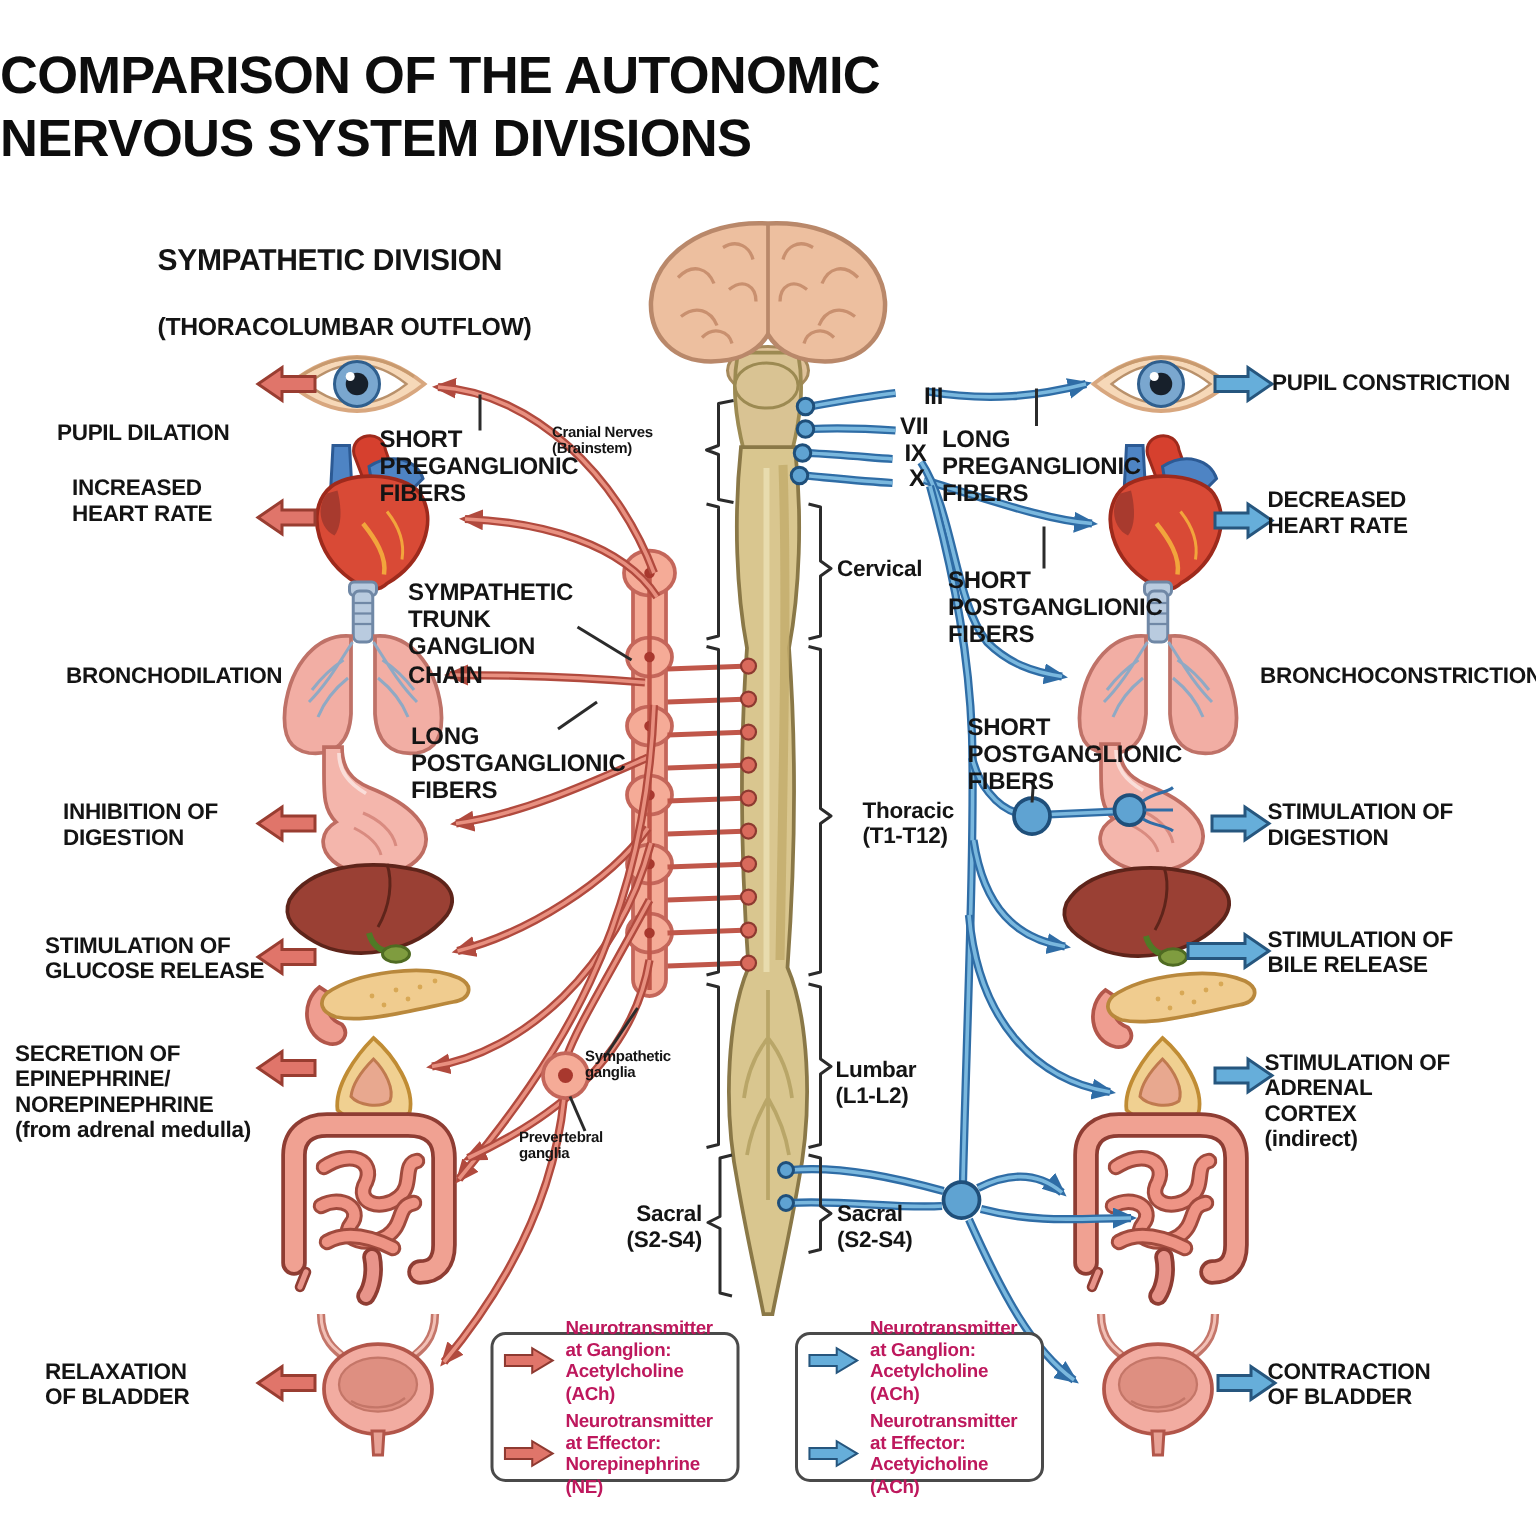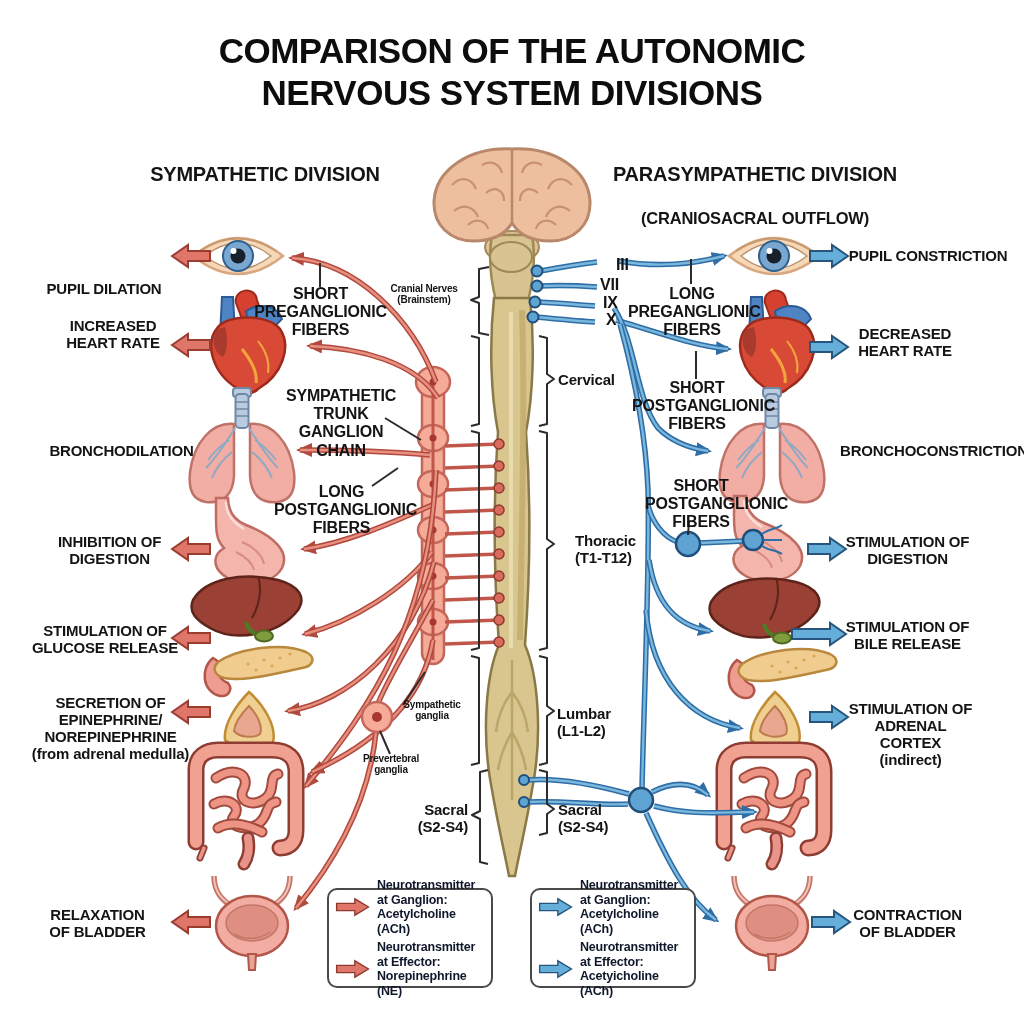--- a/index.html
+++ b/index.html
@@ -1,35 +1,35 @@
 <!DOCTYPE html>
 <html><head>
 <meta charset="utf-8">
 <style>
   html,body{margin:0;padding:0;background:#fff;}
   #canvas{position:relative;width:1024px;height:1024px;background:#fff;overflow:hidden;
           font-family:"Liberation Sans", sans-serif;}
   #art{position:absolute;left:0;top:0;}
   .lbl{position:absolute;font-weight:bold;color:#141414;white-space:pre-line;
-       text-align:center;line-height:1.14;letter-spacing:-0.2px;z-index:5;}
+       line-height:1.14;letter-spacing:-0.2px;z-index:5;}
   .title{top:30px;left:0;width:100%;font-size:35px;line-height:1.2;letter-spacing:-0.5px;color:#0d0d0d;}
   .divhead{font-size:20px;line-height:1.1;}
   .divhead .sub{font-size:16.5px;margin-top:2px;}
   .fx{font-size:15px;}
   .ann{font-size:16px;}
   .annsm{font-size:10px;}
   .spine{font-size:15px;text-align:left;}
   .spineR{font-size:15px;text-align:right;}
   .numeral{font-size:16px;text-align:left;width:30px;}
   .legend{position:absolute;width:166px;height:100px;border:2px solid #4a4a4a;border-radius:10px;
           background:#fff;z-index:6;display:flex;flex-direction:column;justify-content:center;
           gap:4px;padding:4px 6px;box-sizing:border-box;}
   .legrow{display:flex;align-items:center;gap:6px;}
   .legrow svg{flex:0 0 auto;}
-  .legtxt{font-size:12.5px;font-weight:bold;line-height:1.16;white-space:pre-line;color:#0f172a;letter-spacing:-0.2px;}
+  .legtxt{font-size:12.5px;font-weight:bold;line-height:1.16;white-space:pre-line;color:#be185d;letter-spacing:-0.2px;}
   
   .rO{stroke:#b14a3e;stroke-width:5.5;fill:none;}
   .rI{stroke:#e89080;stroke-width:2.4;fill:none;}
   .bO{stroke:#2f6da6;stroke-width:5.5;fill:none;}
   .bI{stroke:#7ab8de;stroke-width:2.4;fill:none;}
   .root{stroke:#c0574a;stroke-width:3.5;fill:none;}
   .blk{stroke:#2b2b2b;stroke-width:2;fill:none;stroke-linejoin:round;}
   .arrR{fill:#e0756a;stroke:#993d31;stroke-width:2;}
   .arrB{fill:#66aeda;stroke:#26567e;stroke-width:2;}
 </style>
@@ -353,35 +353,32 @@
     <path class="blk" d="M691,284 L691,259"></path>
     <path class="blk" d="M696,379 L696,351"></path>
     <path class="blk" d="M689,521 L688,535"></path>
   </g>
 </svg>
 
 <div class="lbl title">COMPARISON OF THE AUTONOMIC
 NERVOUS SYSTEM DIVISIONS</div>
 <div class="lbl divhead" style="left:105px;top:141px;width:320px;">
   <div>SYMPATHETIC DIVISION</div>
-</div>
-<div class="lbl divhead" style="left:590px;top:141px;width:330px;">
-  <div>PARASYMPATHETIC DIVISION</div>
-  <div class="sub">(CRANIOSACRAL OUTFLOW)</div>
+  <div class="sub">(THORACOLUMBAR OUTFLOW)</div>
 </div>
 
 <div class="lbl fx" style="left:38px;top:247px;width:132px;margin-top:33px;">PUPIL DILATION</div>
 <div class="lbl fx" style="left:48px;top:317px;width:130px;">INCREASED
 HEART RATE</div>
 <div class="lbl fx" style="left:44px;top:442px;width:155px;">BRONCHODILATION</div>
 <div class="lbl fx" style="left:42px;top:533px;width:135px;">INHIBITION OF
 DIGESTION</div>
 <div class="lbl fx" style="left:30px;top:622px;width:150px;">STIMULATION OF
 GLUCOSE RELEASE</div>
-<div class="lbl fx" style="left:28px;top:694px;width:165px;">SECRETION OF
+<div class="lbl fx" style="left:10px;top:694px;width:165px;">SECRETION OF
 EPINEPHRINE/
 NOREPINEPHRINE
 (from adrenal medulla)</div>
 <div class="lbl fx" style="left:30px;top:906px;width:135px;">RELAXATION
 OF BLADDER</div>
 
 <div class="lbl fx" style="left:848px;top:247px;width:160px;">PUPIL CONSTRICTION</div>
 <div class="lbl fx" style="left:845px;top:325px;width:120px;">DECREASED
 HEART RATE</div>
 <div class="lbl fx" style="left:840px;top:442px;width:172px;">BRONCHOCONSTRICTION</div>

